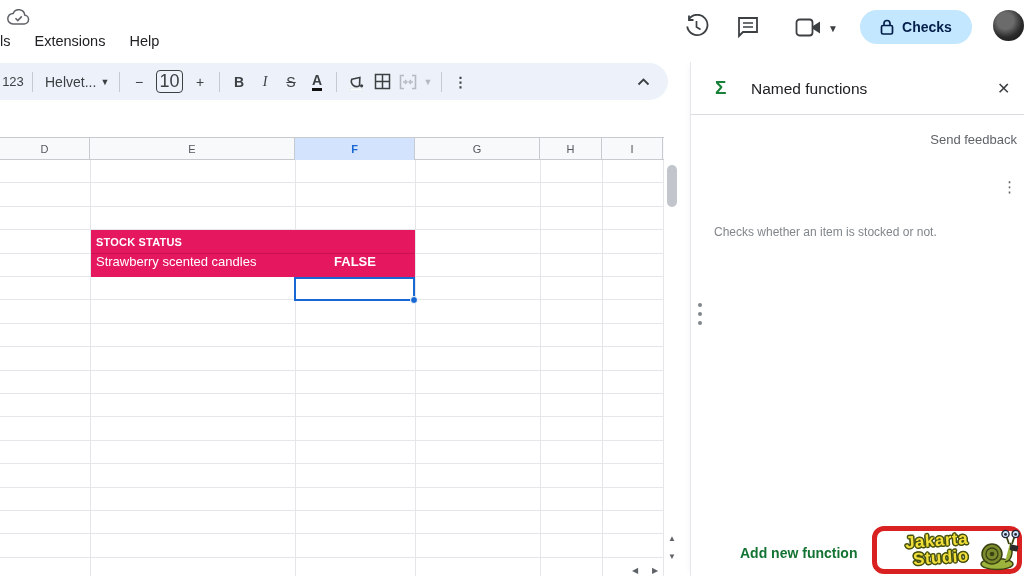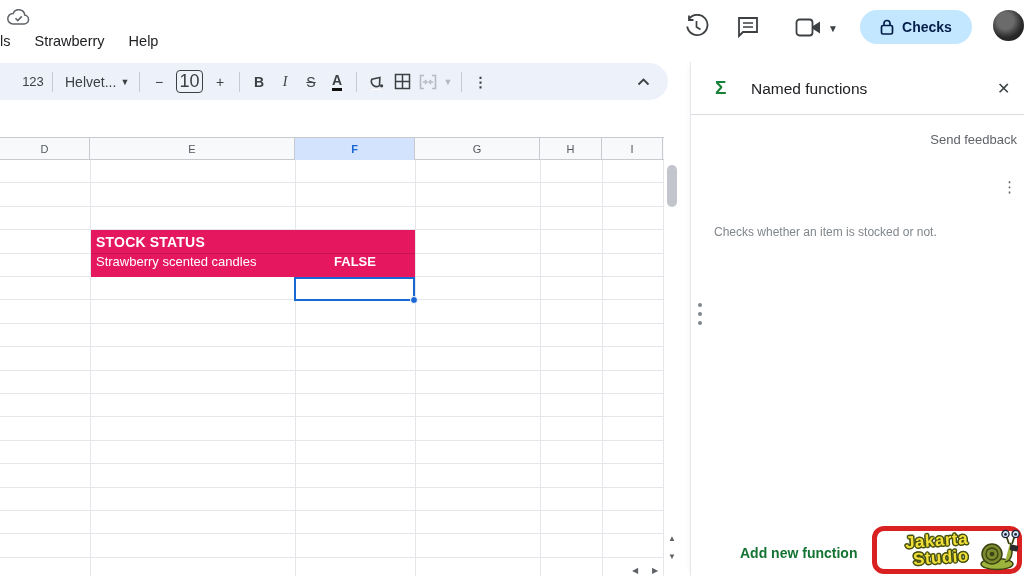--- a/index.html
+++ b/index.html
@@ -13,21 +13,21 @@
   .menu-row { position:absolute; left:0; top:33px; display:flex; gap:24px; font-size:14.5px; color:#202124; }
   .menu-item { cursor:default; }
   .share-pill { position:absolute; left:860px; top:10px; width:112px; height:34px; border-radius:17px;
     background:#c2e7ff; display:flex; align-items:center; justify-content:center; gap:8px;
     color:#041e49; font-size:14px; font-weight:bold; }
   .avatar { position:absolute; left:993px; top:10px; width:31px; height:31px; border-radius:50%;
     background:radial-gradient(circle at 40% 35%, #6b6b6b 0 30%, #2b2b2b 60%, #111 100%); }
 
   
   .toolbar { position:absolute; top:63px; left:0; width:668px; height:37px; background:#edf2fa;
-    border-radius:0 19px 19px 0; display:flex; align-items:center; padding-left:20px; color:#3c4043; }
+    border-radius:0 19px 19px 0; display:flex; align-items:center; padding-left:0; color:#3c4043; }
   .tbtn { display:flex; align-items:center; justify-content:center; min-width:26px; height:26px;
     border-radius:4px; font-size:14px; color:#3c4043; cursor:default; }
   .tdiv { width:1px; height:20px; background:#c6cbd3; margin:0 6px; flex:none; }
   .fontsize-box { width:27px; height:23px; border:1.5px solid #3c4043; border-radius:4px;
     display:flex; align-items:center; justify-content:center; font-size:18px; margin:0 4px; background:#edf2fa; }
   .a-color { font-size:14px; font-weight:bold; border-bottom:3px solid #111; line-height:15px; }
   .muted { color:#b4b9c1; }
   .chev-up { margin-left:auto; margin-right:18px; font-size:13px; color:#444; }
 
   
@@ -35,21 +35,21 @@
   .col-headers { position:absolute; top:0; left:0; width:664px; height:23px; background:#f8f9fa;
     border-top:1px solid #c7cacf; border-bottom:1px solid #c7cacf; }
   .col-h { position:absolute; top:0; height:22px; display:flex; align-items:center; justify-content:center;
     font-size:11px; color:#54585c; border-right:1px solid #c7cacf; }
   .col-h.sel { background:#d3e3fd; color:#1967d2; font-weight:bold; }
   .grid-body { position:absolute; top:23px; left:0; width:664px; height:416px;
     background:repeating-linear-gradient(to bottom, #fff 0px, #fff 22.4px, #e4e6e9 22.4px, #e4e6e9 23.4px); }
   .vline { position:absolute; top:0; bottom:0; width:1px; background:#e4e6e9; }
 
   .stock-block { position:absolute; left:91px; top:70px; width:324px; height:47px; }
-  .stock-row1 { height:24px; background:var(--pink); color:#fff; font-size:14px; font-weight:bold;
+  .stock-row1 { height:24px; background:var(--pink); color:#fff; font-size:11px; font-weight:bold;
     display:flex; align-items:center; padding-left:5px; letter-spacing:.2px;
     border-bottom:1px solid rgba(120,0,40,.25); }
   .stock-row2 { height:23px; background:var(--pink); color:#fff; display:flex; }
   .stock-item { width:204px; font-size:13px; padding-left:5px; }
   .stock-val { width:120px; text-align:center; font-size:13px; font-weight:bold; }
 
   .sel-cell { position:absolute; left:294px; top:117px; width:121px; height:24px;
     border:2px solid #1967d2; background:#fff; }
   .fill-handle { position:absolute; right:-5px; bottom:-5px; width:8px; height:8px; border-radius:50%;
     background:#1967d2; border:1px solid #fff; }
@@ -97,21 +97,21 @@
 
   <div class="topbar">
     <span class="abs" style="left:7px; top:9px;">
       <svg width="23" height="17" viewBox="0 0 23 17" fill="none" stroke="#5f6368" stroke-width="1.5">
         <path d="M6 15 h11 a4.5 4.5 0 0 0 .7-8.95 A6 6 0 0 0 6.2 4.4 A4.8 4.8 0 0 0 6 15 z"></path>
         <path d="M8.5 9.3 l2.3 2.3 l4-4.2" stroke-width="1.6"></path>
       </svg>
     </span>
     <div class="menu-row">
       <span class="menu-item">ls</span>
-      <span class="menu-item">Strawberry</span>
+      <span class="menu-item">Extensions</span>
       <span class="menu-item">Help</span>
     </div>
 
     <span class="abs" style="left:684px; top:14px;">
       <svg width="25" height="25" viewBox="0 0 25 25" fill="none" stroke="#3c4043" stroke-width="1.8">
         <path d="M5 5 a10.2 10.2 0 1 1 -1.8 7.5"></path>
         <path d="M5 1.5 v4.5 h4.5" fill="none"></path>
         <path d="M12.5 7 v6 l4 2.4" stroke-width="1.7"></path>
       </svg>
     </span>

